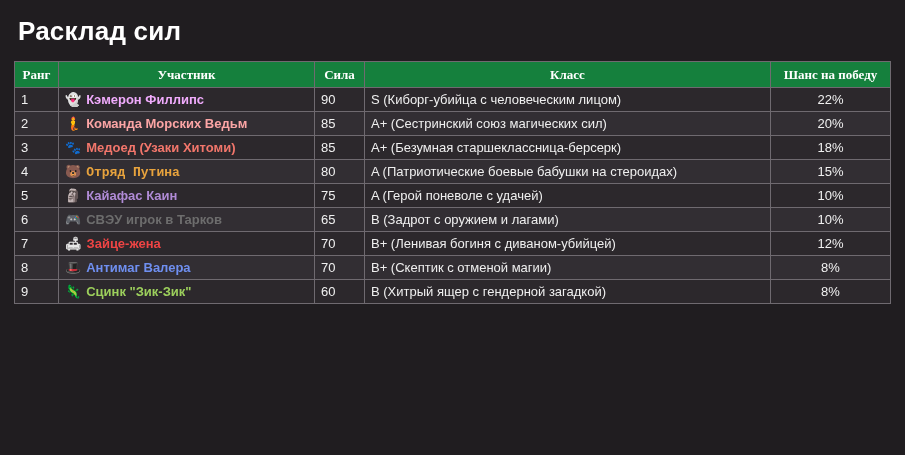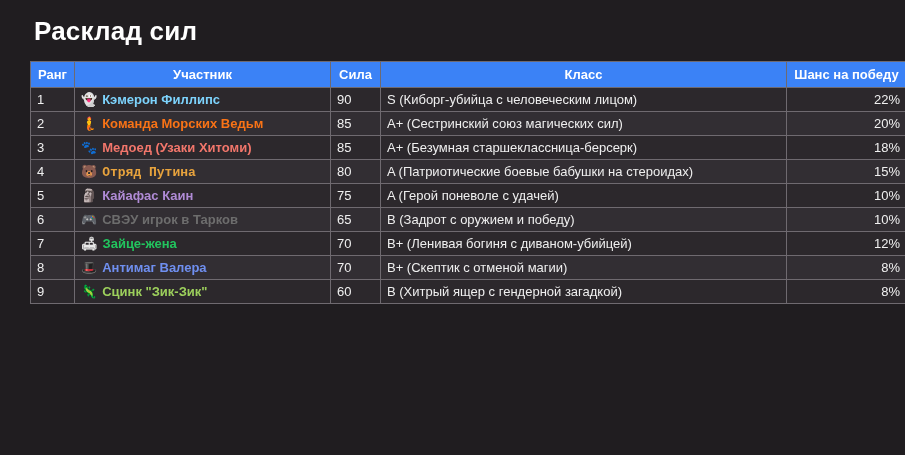--- a/index.html
+++ b/index.html
@@ -13,21 +13,21 @@
   body {
     font-family: "Liberation Sans", sans-serif;
     color: #e8e8e8;
   }
   .page {
     width: 905px;
     height: 455px;
     position: relative;
     background: #201d20;
     box-sizing: border-box;
-    padding: 10px 14px 0 30px;
+    padding: 10px 14px 0 14px;
   }
   .page-title {
     font-size: 26px;
     font-weight: bold;
     color: #ffffff;
     margin: 6px 0 14px 4px;
     letter-spacing: 0.2px;
   }
   table.standings {
     border-collapse: collapse;
@@ -41,25 +41,26 @@
     border: 1px solid #6f6a70;
     padding: 3px 6px;
     font-size: 13px;
     vertical-align: middle;
     height: 24px;
     box-sizing: border-box;
     overflow: hidden;
     white-space: nowrap;
   }
   table.standings thead th {
-    background: #3b82f6;
+    background: #15803d;
     color: #ffffff;
     font-weight: bold;
     text-align: center;
     height: 26px;
+    font-family: Liberation Serif, serif;
   }
   col.c-rank   { width: 44px; }
   col.c-name   { width: 256px; }
   col.c-power  { width: 50px; }
   col.c-class  { width: 406px; }
   col.c-chance { width: 120px; }
 
   tbody tr:nth-child(odd)  { background: #2c282c; }
   tbody tr:nth-child(even) { background: #322e33; }
 
@@ -84,21 +85,21 @@
     color: #f0f0f0;
     margin-left: 16px;
   }
   td.klass {
     text-align: left;
     padding-left: 8px;
     color: #efefef;
     font-size: 12.5px;
   }
   td.chance {
-    text-align: right;
+    text-align: center;
     padding-left: 8px;
     color: #f0f0f0;
   }
 </style>
 </head>
 <body>
 
 <div class="page">
   <div class="page-title">Расклад сил</div>
 
@@ -115,28 +116,28 @@
         <th>Ранг</th>
         <th>Участник</th>
         <th>Сила</th>
         <th>Класс</th>
         <th>Шанс на победу</th>
       </tr>
     </thead>
     <tbody id="table-body">
         <tr>
           <td class="rank">1</td>
-          <td class="name"><span class="emoji">👻</span><span style="color: #7dd3fc;">Кэмерон Филлипс</span></td>
+          <td class="name"><span class="emoji">👻</span><span style="color: #f0abfc;">Кэмерон Филлипс</span></td>
           <td class="power">90</td>
           <td class="klass">S (Киборг-убийца с человеческим лицом)</td>
           <td class="chance">22%</td>
         </tr>
         <tr>
           <td class="rank">2</td>
-          <td class="name"><span class="emoji">🧜</span><span style="color: #f97316; text-align: right;">Команда Морских Ведьм</span></td>
+          <td class="name"><span class="emoji">🧜</span><span style="color: #fca5a5; text-align: right;">Команда Морских Ведьм</span></td>
           <td class="power">85</td>
           <td class="klass">A+ (Сестринский союз магических сил)</td>
           <td class="chance">20%</td>
         </tr>
         <tr>
           <td class="rank">3</td>
           <td class="name"><span class="emoji">🐾</span><span style="color: rgb(242, 118, 107);">Медоед (Узаки Хитоми)</span></td>
           <td class="power">85</td>
           <td class="klass">A+ (Безумная старшеклассница-берсерк)</td>
           <td class="chance">18%</td>
@@ -152,26 +153,26 @@
           <td class="rank">5</td>
           <td class="name"><span class="emoji">🗿</span><span style="color: rgb(176, 139, 214);">Кайафас Каин</span></td>
           <td class="power">75</td>
           <td class="klass">A (Герой поневоле с удачей)</td>
           <td class="chance">10%</td>
         </tr>
         <tr>
           <td class="rank">6</td>
           <td class="name"><span class="emoji">🎮</span><span style="color: rgb(109, 109, 109);">СВЭУ игрок в Тарков</span></td>
           <td class="power">65</td>
-          <td class="klass">B (Задрот с оружием и победу)</td>
+          <td class="klass">B (Задрот с оружием и лагами)</td>
           <td class="chance">10%</td>
         </tr>
         <tr>
           <td class="rank">7</td>
-          <td class="name"><span class="emoji">🛋</span><span style="color: #22c55e;">Зайце-жена</span></td>
+          <td class="name"><span class="emoji">🛋</span><span style="color: #ef4444;">Зайце-жена</span></td>
           <td class="power">70</td>
           <td class="klass">B+ (Ленивая богиня с диваном-убийцей)</td>
           <td class="chance">12%</td>
         </tr>
         <tr>
           <td class="rank">8</td>
           <td class="name"><span class="emoji">🎩</span><span style="color: rgb(111, 143, 240);">Антимаг Валера</span></td>
           <td class="power">70</td>
           <td class="klass">B+ (Скептик с отменой магии)</td>
           <td class="chance">8%</td>

